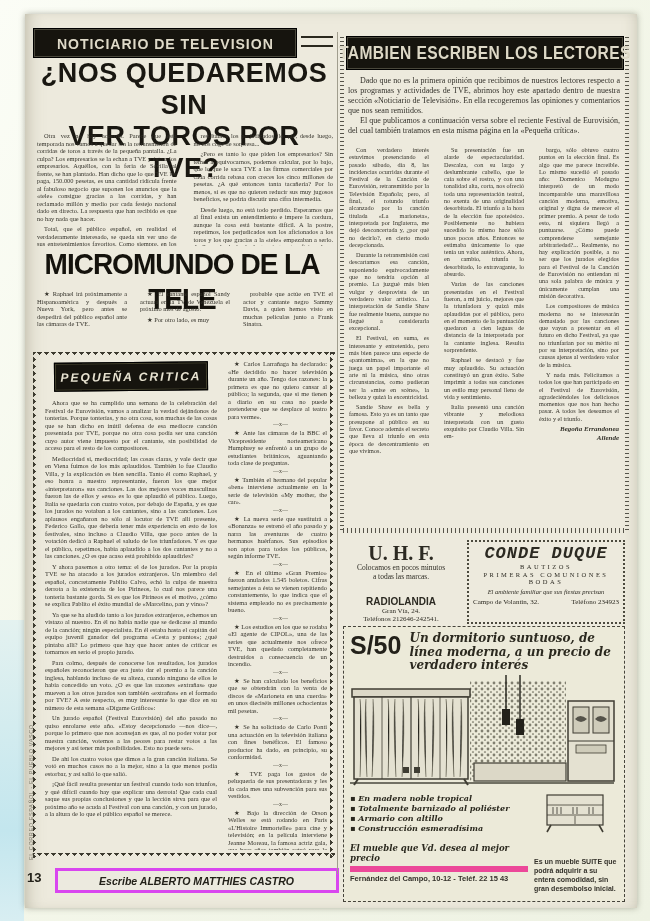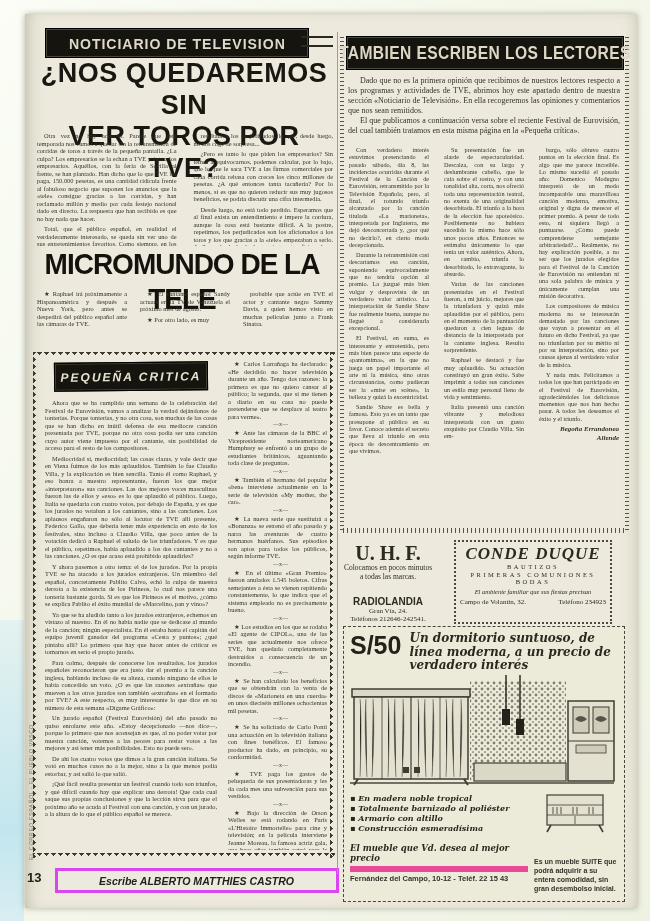--- a/index.html
+++ b/index.html
@@ -8,21 +8,21 @@
   .edge-tint{position:absolute;left:0;top:620px;width:24px;height:301px;background:linear-gradient(180deg,#e4f2f0,#c3e6ee 70%,#d8eef2);}
   .paper{position:absolute;left:25px;top:14px;width:612px;height:894px;background:#edeadd;box-shadow:0 0 6px rgba(90,90,70,.45), inset 12px 0 18px -12px rgba(120,115,90,.5), inset -10px 0 16px -12px rgba(120,115,90,.4);}
   .clip{overflow:hidden;}
   .abs{position:absolute;}
 
   
   .tiny{font-size:6.4px;line-height:7.5px;color:#35332b;text-align:justify;}
   .tiny p{margin:0 4px 3px;text-indent:7px;}
 
   
-  .noticiario{left:20px;top:14px;width:262px;height:28px;background:#16140e;border:1px solid #000;
+  .noticiario{left:8px;top:14px;width:262px;height:28px;background:#16140e;border:1px solid #000;
     box-shadow:0 0 0 1px #4a483c inset;display:flex;align-items:center;justify-content:center;}
   .noticiario span{color:#ded9c8;font-family:"Liberation Sans",sans-serif;font-weight:bold;font-size:15px;letter-spacing:1px;transform:scaleX(.94);white-space:nowrap;}
   .hdr-rule{left:276px;top:22px;width:32px;height:7px;border-top:2px solid #2b291f;border-bottom:2px solid #2b291f;}
   .headline{left:6px;top:46px;width:306px;margin:0;text-align:center;font-family:"Liberation Sans",sans-serif;font-weight:bold;font-size:27px;line-height:30px;letter-spacing:.5px;color:#191711;transform:scaleY(1.05);}
   .article{left:8px;top:118px;width:304px;height:114px;display:flex;gap:9px;}
   .article .col{width:148px;height:114px;}
 
   .micro-title{left:2px;top:236px;width:310px;margin:0;text-align:center;font-family:"Liberation Sans",sans-serif;font-weight:bold;font-size:28px;letter-spacing:-1px;color:#14120c;transform:scaleY(1.08);}
   .micro-band{left:8px;top:276px;width:304px;height:56px;display:flex;gap:5px;}
   .micro-band .col{width:98px;height:56px;}
@@ -50,28 +50,28 @@
   .rail-orn{width:4px;top:20px;height:496px;background:repeating-linear-gradient(0deg,#56544a 0 1.5px,transparent 1.5px 4px);}
   .lectores{left:321px;top:22px;width:276px;height:32px;background:#16140e;border:1px solid #000;box-shadow:0 0 0 1px #4a483c inset;display:flex;align-items:center;justify-content:center;}
   .lectores span{color:#ddd8c6;font-family:"Liberation Sans",sans-serif;font-weight:bold;font-size:19px;letter-spacing:.5px;transform:scaleX(.82);white-space:nowrap;}
   .intro{left:323px;top:62px;width:272px;height:64px;font-size:8px;line-height:10px;color:#32302a;text-align:justify;}
   .intro p{margin:0;text-indent:12px;}
   .letters{left:320px;top:132px;width:278px;height:352px;display:flex;gap:7px;}
   .letters .col{width:88px;height:352px;font-size:6.2px;line-height:7.3px;}
   .signature{text-align:right;font-style:italic;font-weight:bold;font-size:7px;line-height:9px;margin-top:5px;text-indent:0;}
   .orn-h{left:318px;top:514px;width:282px;height:5px;background:repeating-linear-gradient(90deg,#56544a 0 1.5px,transparent 1.5px 4px);}
 
-  .ads-row{left:305px;top:526px;width:282px;height:82px;display:flex;}
+  .ads-row{left:318px;top:526px;width:282px;height:82px;display:flex;}
   .uhf{width:116px;height:82px;text-align:center;color:#2c2a22;}
   .uhf .t{font-family:"Liberation Serif",serif;font-weight:bold;font-size:20px;line-height:22px;margin-top:2px;}
   .uhf .l{font-size:7.5px;line-height:8.5px;}
   .uhf .b{font-family:"Liberation Sans",sans-serif;font-weight:bold;font-size:10px;margin-top:15px;}
   .uhf .a{font-size:7px;line-height:8px;}
   .conde{flex:1;margin-left:8px;height:76px;border:2px dotted #4c4a3e;padding:2px 4px;text-align:center;color:#2c2a22;}
-  .conde .t{font-family:Liberation Serif, serif;font-weight:bold;font-style:italic;font-size:17px;line-height:19px;letter-spacing:1px;}
+  .conde .t{font-family:Liberation Mono, monospace;font-weight:bold;font-style:italic;font-size:17px;line-height:19px;letter-spacing:1px;}
   .conde .s{font-size:6.5px;line-height:7.5px;letter-spacing:2.5px;}
   .conde .tag{font-style:italic;font-size:6.5px;line-height:8px;margin-top:2px;}
   .conde .row{display:flex;justify-content:space-between;font-size:7px;margin-top:2px;}
 
   .s50{left:318px;top:612px;width:280px;height:274px;border:1.5px dashed #45433a;background:#ecead9;}
   .s50-head{display:flex;padding:5px 6px 0;}
   .s50-code{font-family:"Liberation Sans",sans-serif;font-weight:bold;font-size:25px;color:#23211a;margin-right:8px;line-height:26px;}
   .s50-line{font-family:"DejaVu Serif",serif;font-style:italic;font-weight:bold;font-size:12px;line-height:13.5px;color:#2b291f;}
   .s50-art{margin:2px 4px 0;}
   .s50-mid{display:flex;padding:0 6px;}

